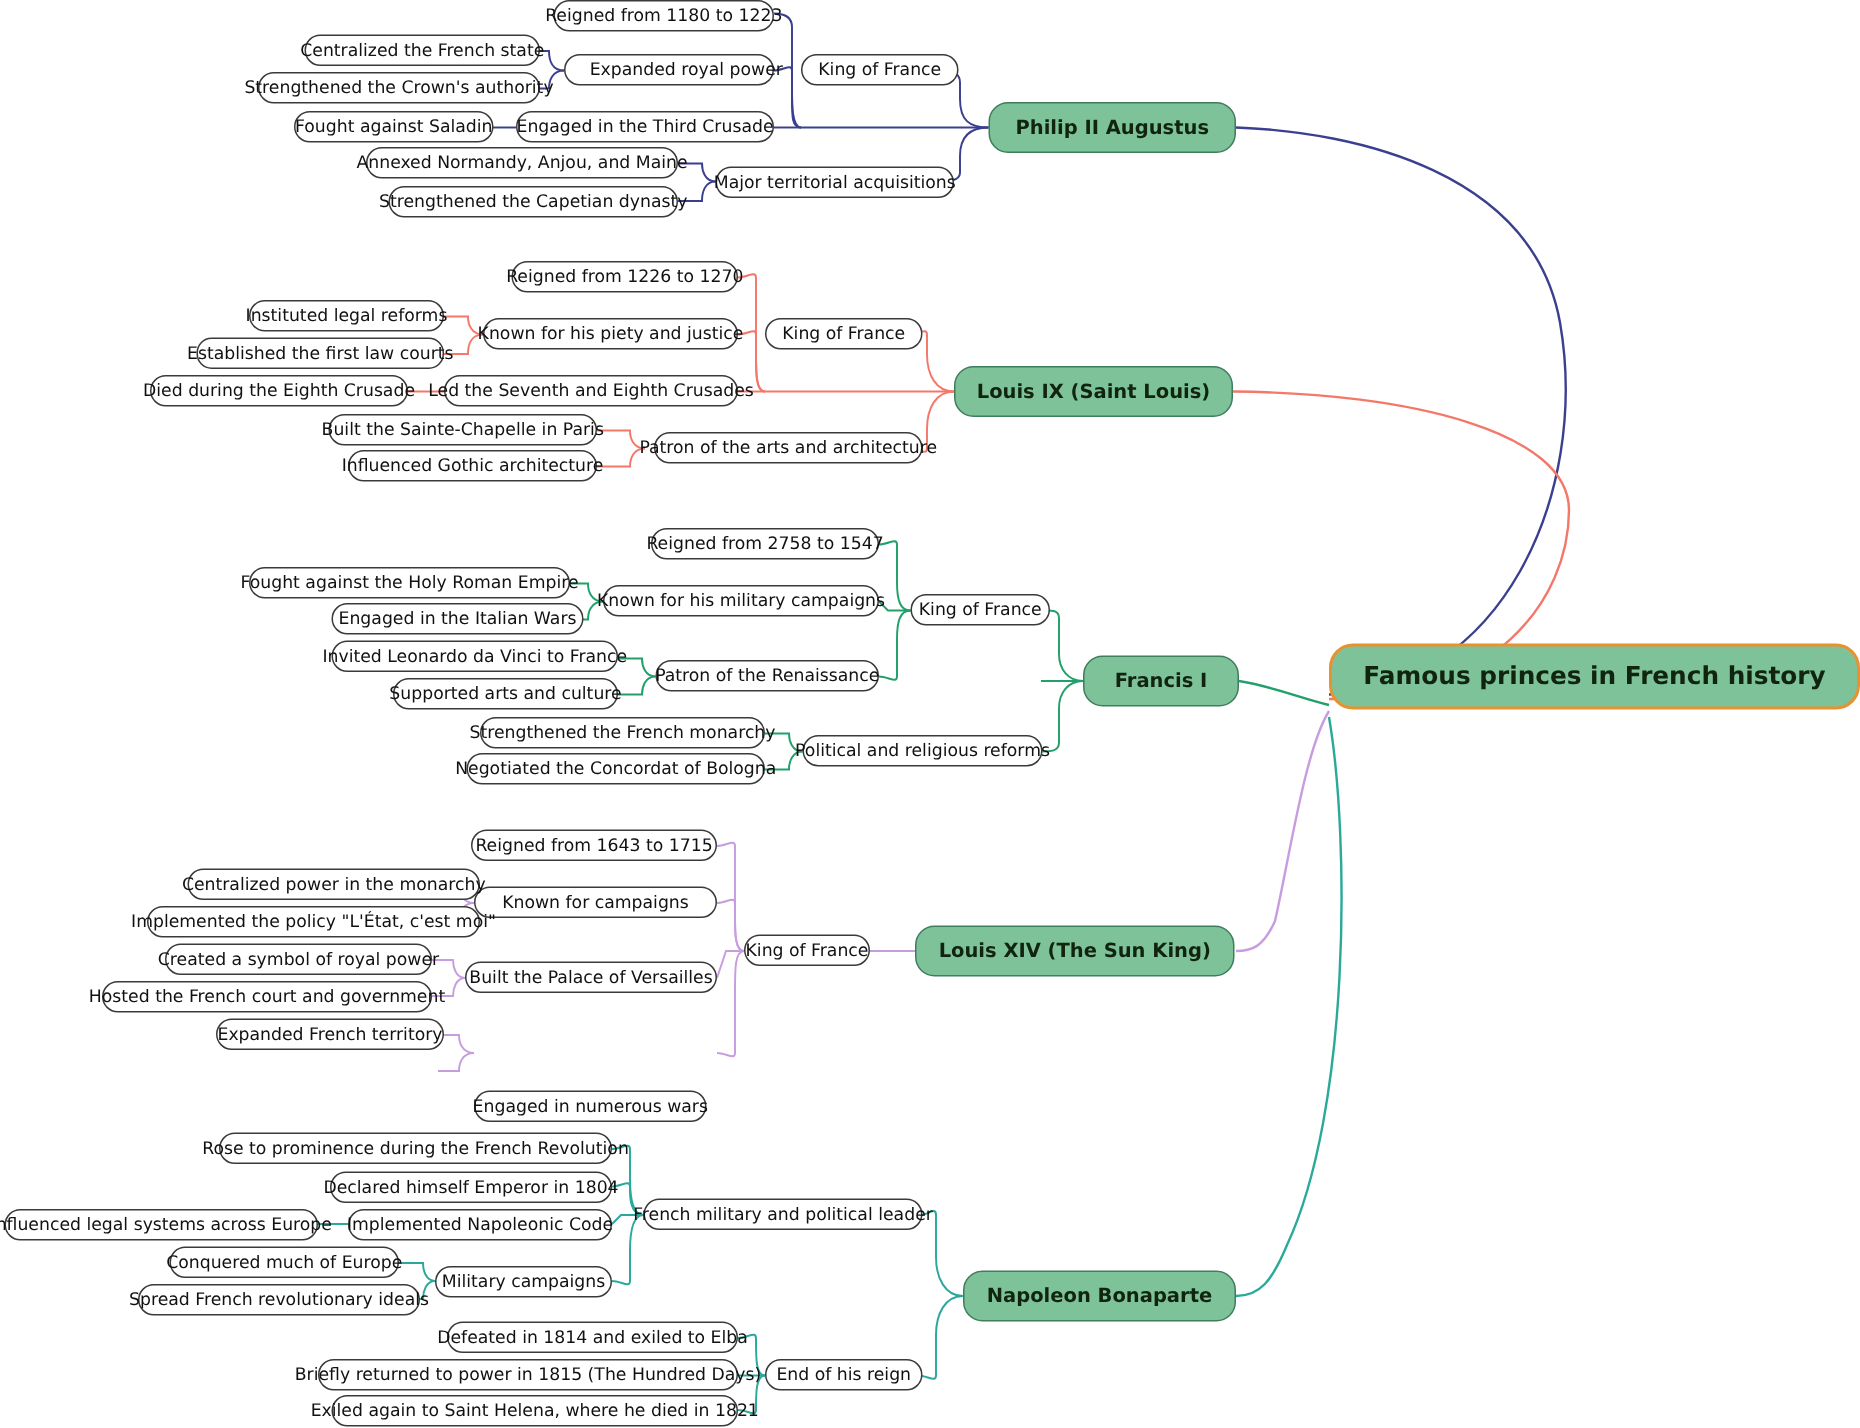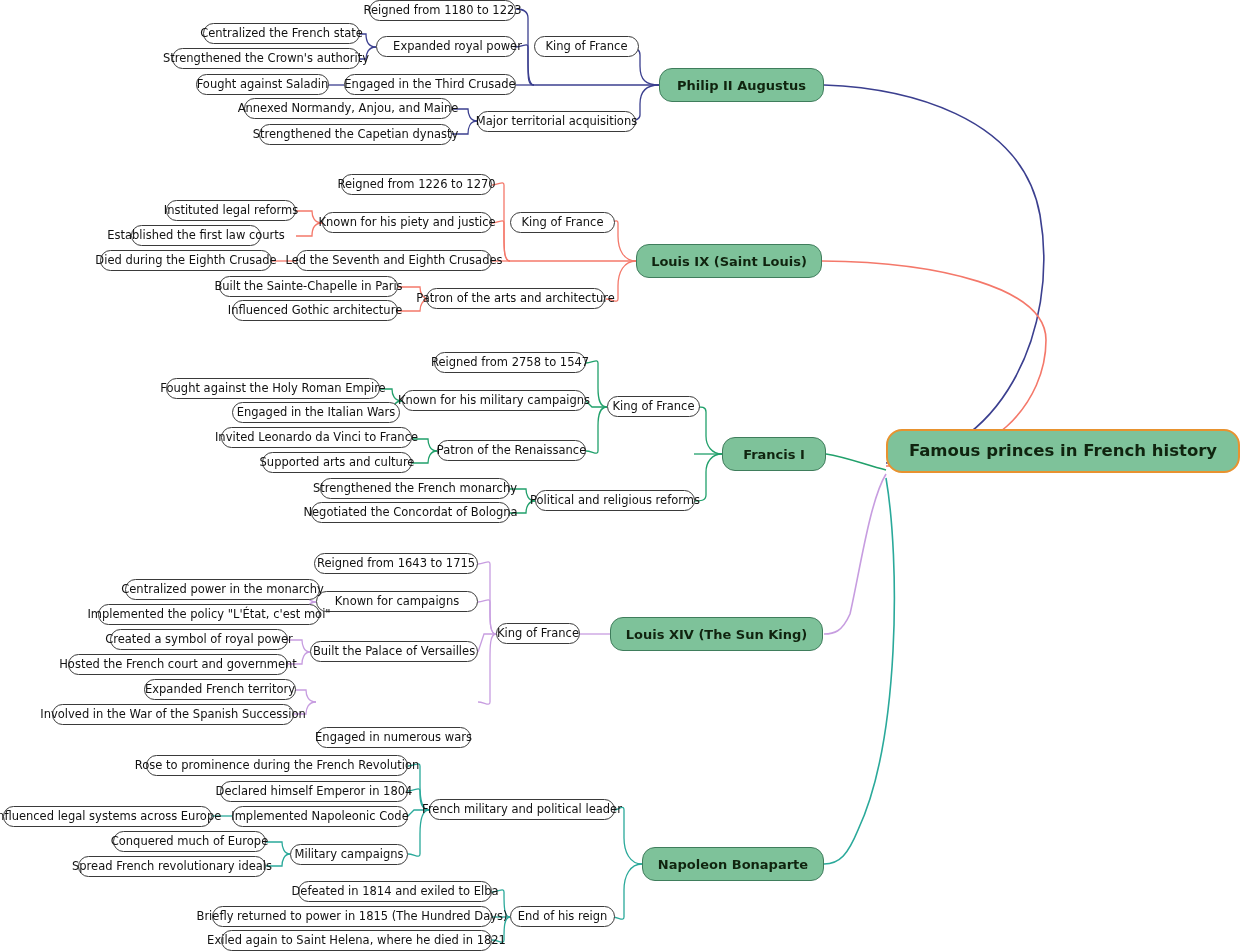--- a/index.html
+++ b/index.html
@@ -181,38 +181,38 @@
   <div class="node leaf" style="left:259px; top:124px; width:193px;">Strengthened the Capetian dynasty</div>
 
   <div class="node major" style="left:636px; top:244px; width:186px;">Louis IX (Saint Louis)</div>
 
   <div class="node branch" style="left:510px; top:212px; width:105px;">King of France</div>
 
   <div class="node leaf" style="left:341px; top:174px; width:151px;">Reigned from 1226 to 1270</div>
 
   <div class="node branch" style="left:322px; top:212px; width:170px;">Known for his piety and justice</div>
   <div class="node leaf" style="left:166px; top:200px; width:130px;">Instituted legal reforms</div>
-  <div class="node leaf" style="left:131px; top:225px; width:130px;">Established the first law courts</div>
+  <div class="node leaf" style="left:131px; top:225px; width:165px;border-radius:10px;">Established the first law courts</div>
 
   <div class="node branch" style="left:296px; top:250px; width:196px;">Led the Seventh and Eighth Crusades</div>
   <div class="node leaf" style="left:100px; top:250px; width:172px;">Died during the Eighth Crusade</div>
 
-  <div class="node branch" style="left:426px; top:288px; width:179px;text-align:center;">Patron of the arts and architecture</div>
+  <div class="node branch" style="left:436px; top:288px; width:179px;text-align:center;">Patron of the arts and architecture</div>
   <div class="node leaf" style="left:219px; top:276px; width:179px;">Built the Sainte-Chapelle in Paris</div>
   <div class="node leaf" style="left:232px; top:300px; width:166px;">Influenced Gothic architecture</div>
 
   <div class="node major" style="left:722px; top:437px; width:104px;">Francis I</div>
 
   <div class="node branch" style="left:607px; top:396px; width:93px;">King of France</div>
 
   <div class="node leaf" style="left:434px; top:352px; width:152px;">Reigned from 2758 to 1547</div>
 
   <div class="node branch" style="left:402px; top:390px; width:184px;">Known for his military campaigns</div>
   <div class="node leaf" style="left:166px; top:378px; width:214px;">Fought against the Holy Roman Empire</div>
-  <div class="node leaf" style="left:232px; top:402px; width:168px;">Engaged in the Italian Wars</div>
+  <div class="node leaf" style="left:221px; top:402px; width:168px;">Engaged in the Italian Wars</div>
 
   <div class="node branch" style="left:437px; top:440px; width:149px;">Patron of the Renaissance</div>
   <div class="node leaf" style="left:221px; top:427px; width:191px;">Invited Leonardo da Vinci to France</div>
   <div class="node leaf" style="left:262px; top:452px; width:150px;">Supported arts and culture</div>
 
   <div class="node branch" style="left:535px; top:490px; width:160px;">Political and religious reforms</div>
   <div class="node leaf" style="left:320px; top:478px; width:190px;">Strengthened the French monarchy</div>
   <div class="node leaf" style="left:311px; top:502px; width:199px;">Negotiated the Concordat of Bologna</div>
 
   <div class="node major" style="left:610px; top:617px; width:213px;">Louis XIV (The Sun King)</div>
@@ -224,34 +224,33 @@
   <div class="node branch" style="left:316px; top:591px; width:162px;">Known for campaigns</div>
   <div class="node leaf" style="left:125px; top:579px; width:195px;">Centralized power in the monarchy</div>
   <div class="node leaf" style="left:98px; top:604px; width:222px;">Implemented the policy "L'État, c'est moi"</div>
 
   <div class="node branch" style="left:310px; top:641px; width:168px;">Built the Palace of Versailles</div>
   <div class="node leaf" style="left:110px; top:629px; width:178px;">Created a symbol of royal power</div>
   <div class="node leaf" style="left:68px; top:654px; width:220px;">Hosted the French court and government</div>
 
   <div class="node branch" style="left:316px; top:691px; width:155px;margin-top:36px;">Engaged in numerous wars</div>
   <div class="node leaf" style="left:144px; top:679px; width:152px;">Expanded French territory</div>
-  <div class="node leaf" style="left:52px; top:704px; width:242px;">Involved in the War of the Spanish Succession</div>
 
   <div class="node major" style="left:642px; top:847px; width:182px;">Napoleon Bonaparte</div>
 
   <div class="node branch" style="left:429px; top:799px; width:186px;">French military and political leader</div>
 
   <div class="node leaf" style="left:146px; top:755px; width:262px;">Rose to prominence during the French Revolution</div>
   <div class="node leaf" style="left:220px; top:781px; width:188px;">Declared himself Emperor in 1804</div>
 
   <div class="node branch" style="left:232px; top:806px; width:176px;">Implemented Napoleonic Code</div>
   <div class="node leaf" style="left:3px; top:806px; width:209px;">Influenced legal systems across Europe</div>
 
   <div class="node branch" style="left:290px; top:844px; width:118px;">Military campaigns</div>
   <div class="node leaf" style="left:113px; top:831px; width:153px;">Conquered much of Europe</div>
-  <div class="node leaf" style="left:78px; top:856px; width:188px;">Spread French revolutionary ideals</div>
+  <div class="node leaf" style="left:92px; top:856px; width:188px;">Spread French revolutionary ideals</div>
 
   <div class="node branch" style="left:510px; top:906px; width:105px;">End of his reign</div>
   <div class="node leaf" style="left:298px; top:881px; width:194px;">Defeated in 1814 and exiled to Elba</div>
   <div class="node leaf" style="left:212px; top:906px; width:280px;">Briefly returned to power in 1815 (The Hundred Days)</div>
   <div class="node leaf" style="left:221px; top:930px; width:271px;">Exiled again to Saint Helena, where he died in 1821</div>
 
 </div>
 
 </body></html>

